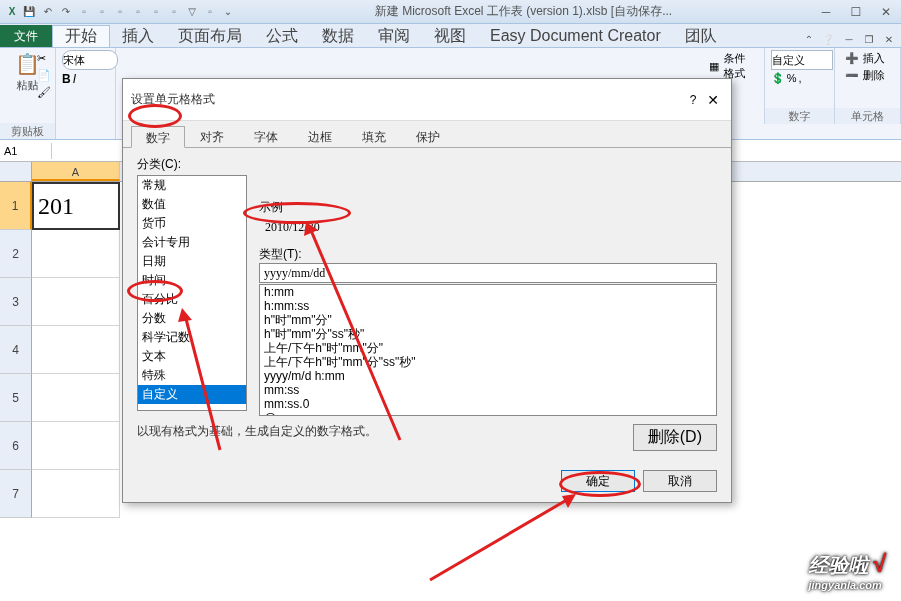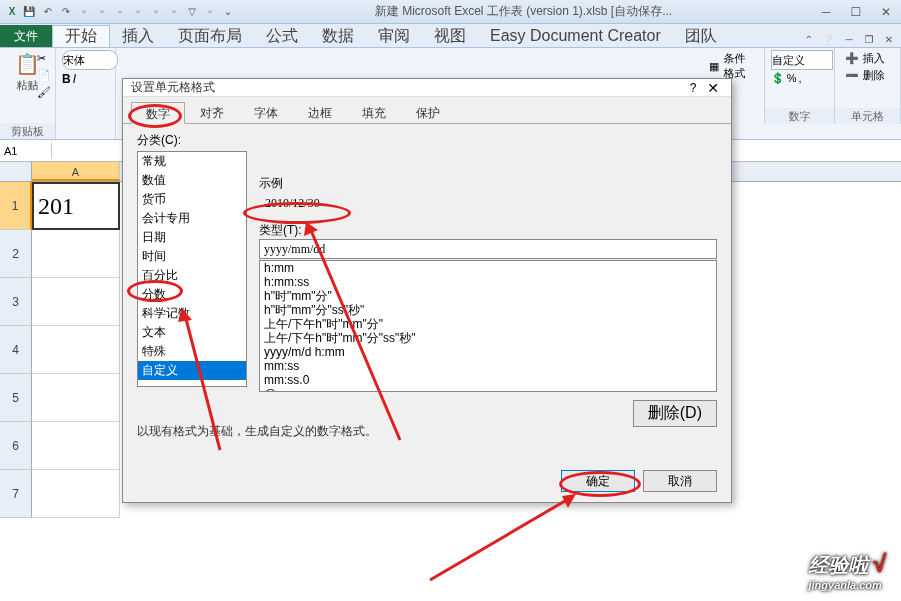--- a/index.html
+++ b/index.html
@@ -39,21 +39,21 @@
     .corner-cell { width: 32px; border-right: 1px solid #aaa; background: #e8eef7; }
     .col-header { width: 160px; border-right: 1px solid #ccc; text-align: center; font-size: 11px; line-height: 20px; color: #444; }
     .col-header.sel { background: #fdd68a; border-bottom: 2px solid #e88d00; }
     .grid-rows { display: flex; flex-direction: column; }
     .grid-row { display: flex; height: 48px; }
     .row-header { width: 32px; background: #e8eef7; border-right: 1px solid #aaa; border-bottom: 1px solid #ccc; text-align: center; font-size: 12px; line-height: 48px; color: #444; }
     .row-header.sel { background: #fdd68a; border-right: 2px solid #e88d00; }
     .cell { width: 160px; border-right: 1px solid #d4d4d4; border-bottom: 1px solid #d4d4d4; padding: 2px 4px; font-size: 24px; font-family: "SimSun"; display: flex; align-items: center; }
     .cell.selected { border: 2px solid #333; }
     .dialog { position: absolute; left: 122px; top: 78px; width: 610px; height: 425px; background: #f0f0f0; border: 1px solid #888; box-shadow: 3px 3px 8px rgba(0,0,0,0.3); }
-    .dialog-title { height: 18px; background: #fff; display: flex; align-items: center; padding: 0 8px; border-bottom: 1px solid #ddd; }
+    .dialog-title { height: 42px; background: #fff; display: flex; align-items: center; padding: 0 8px; border-bottom: 1px solid #ddd; }
     .dialog-title-text { flex: 1; font-size: 12px; color: #333; }
     .dialog-close { width: 20px; text-align: center; font-size: 14px; }
     .dialog-help { width: 20px; text-align: center; font-size: 12px; }
     
     .dialog-tabs { height: 26px; display: flex; padding-left: 8px; padding-top: 4px; background: #f0f0f0; }
     .dialog-tab { padding: 3px 14px; font-size: 12px; color: #333; border: 1px solid transparent; }
     .dialog-tab.active { background: #f0f0f0; border: 1px solid #aaa; border-bottom-color: #f0f0f0; position: relative; top: 1px; }
     
     .dialog-body { padding: 8px 14px; border-top: 1px solid #aaa; height: 330px; display: flex; gap: 12px; }
     .category-col { width: 110px; }

